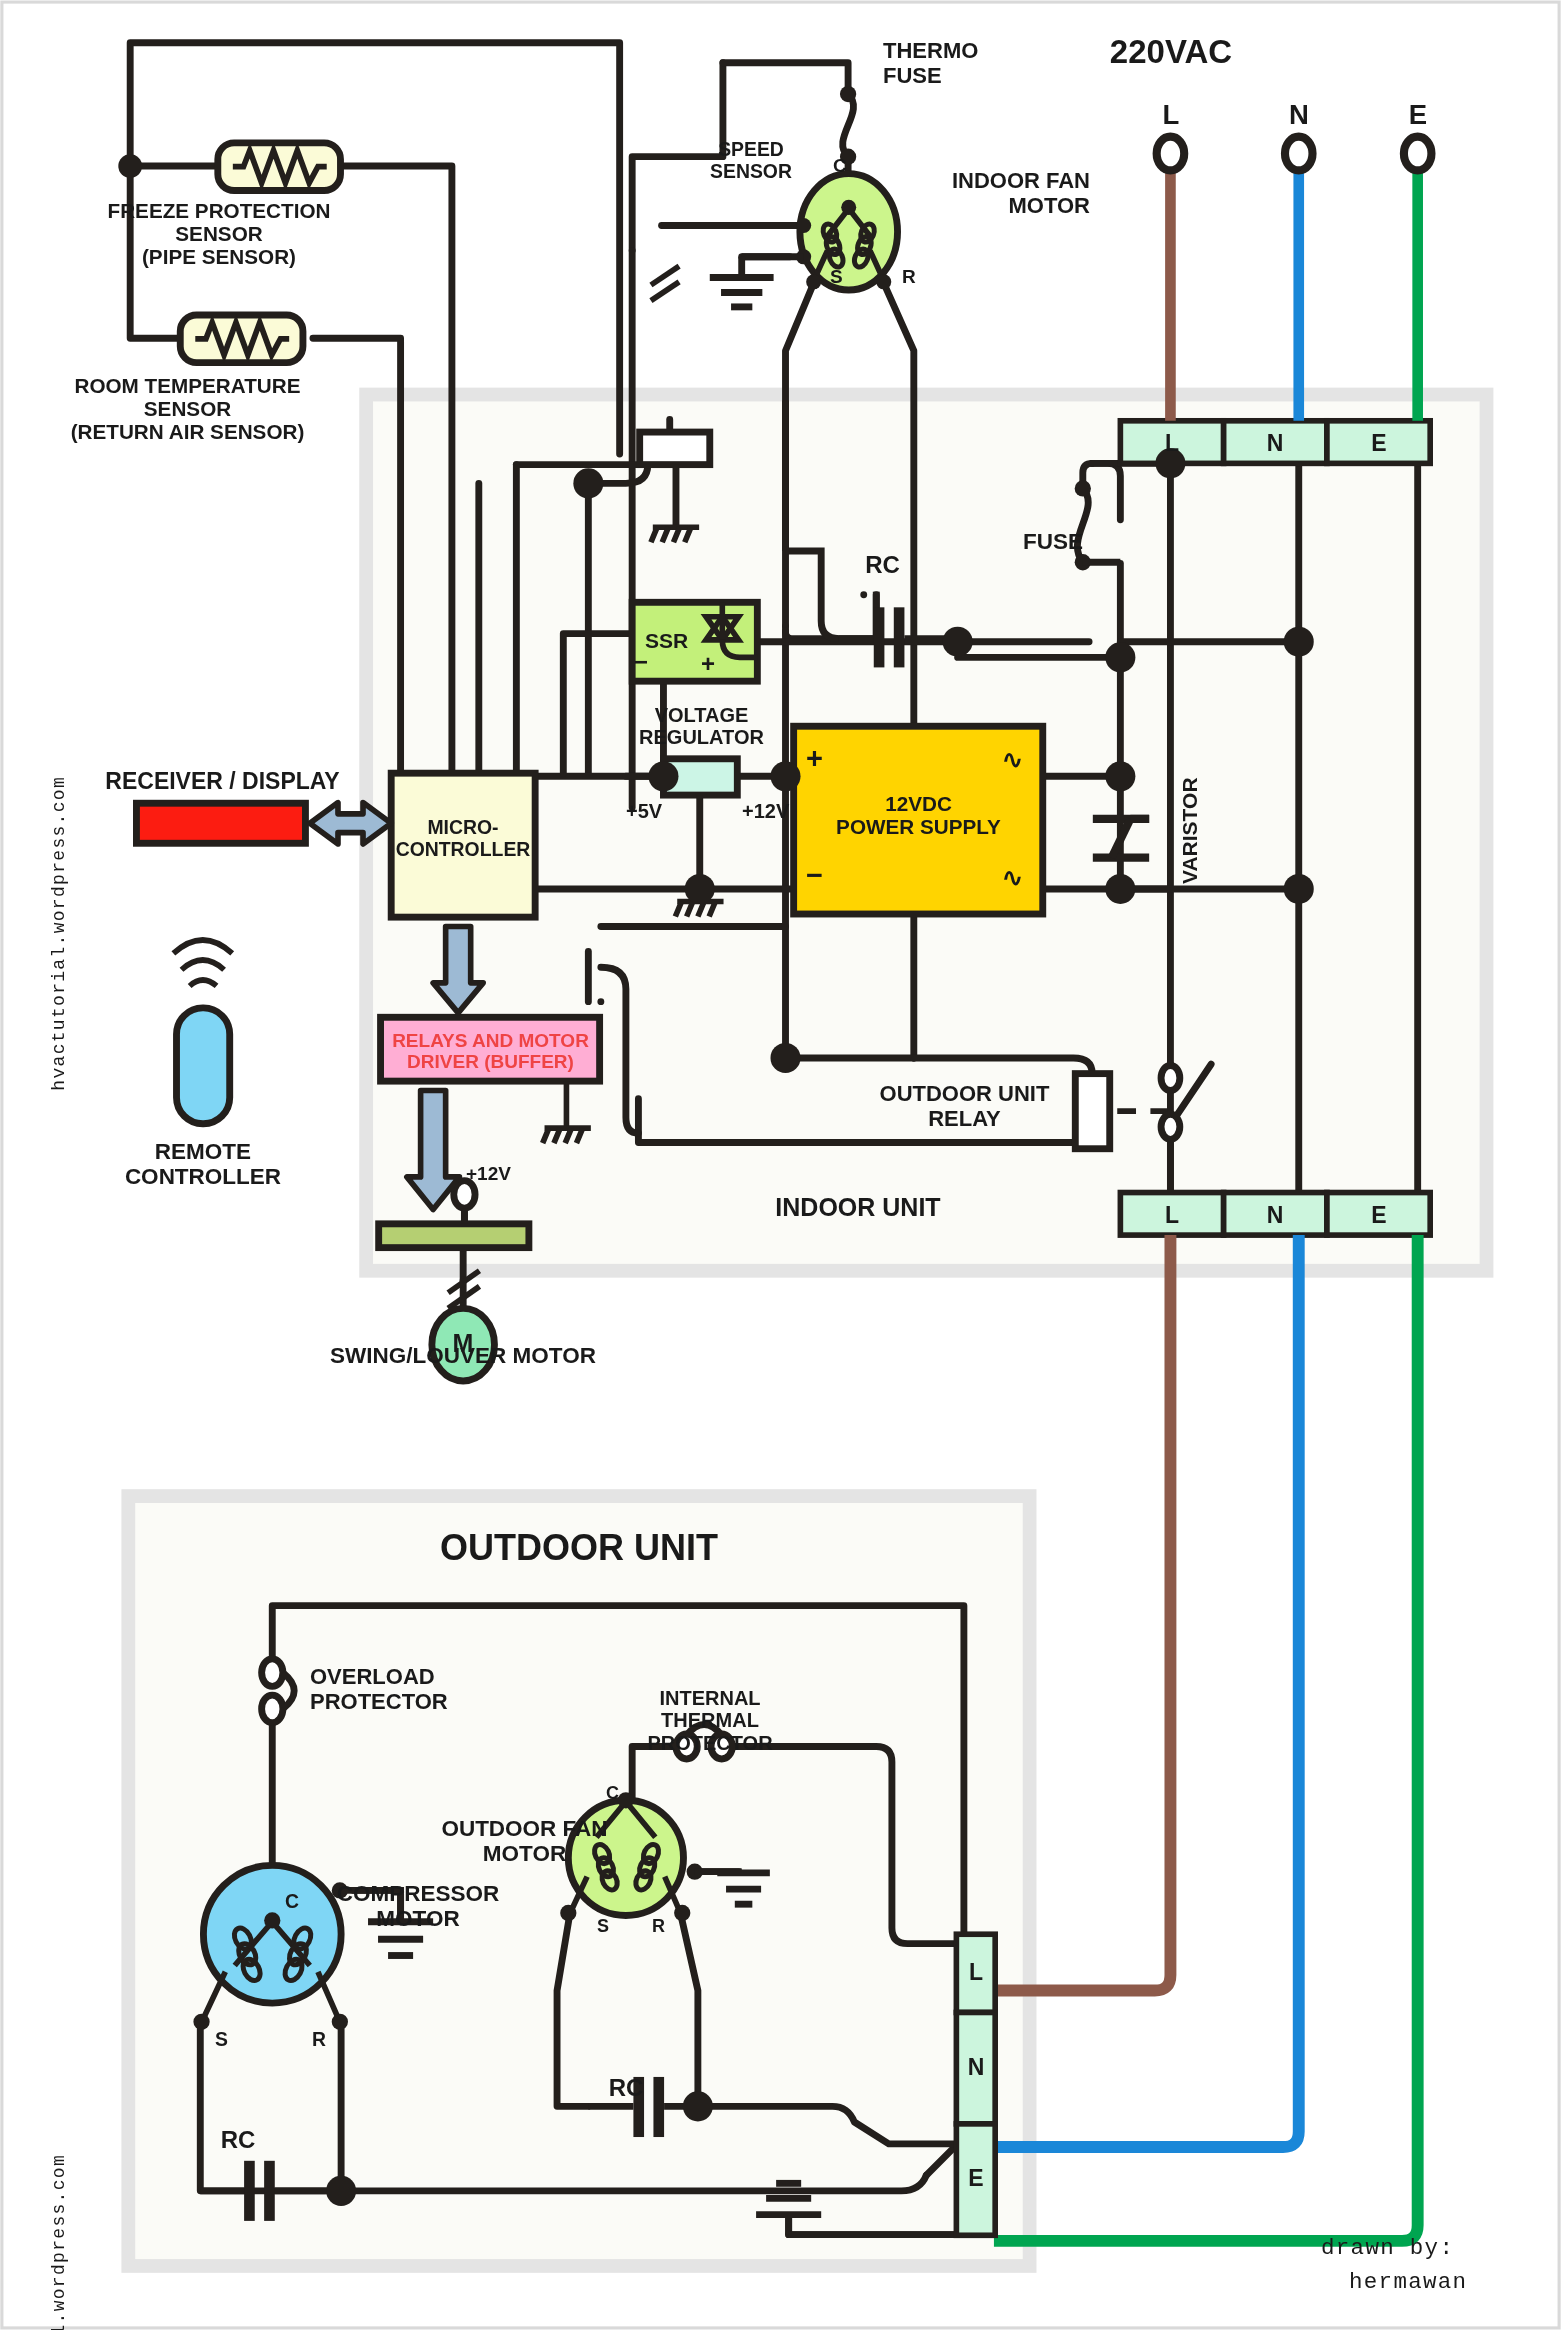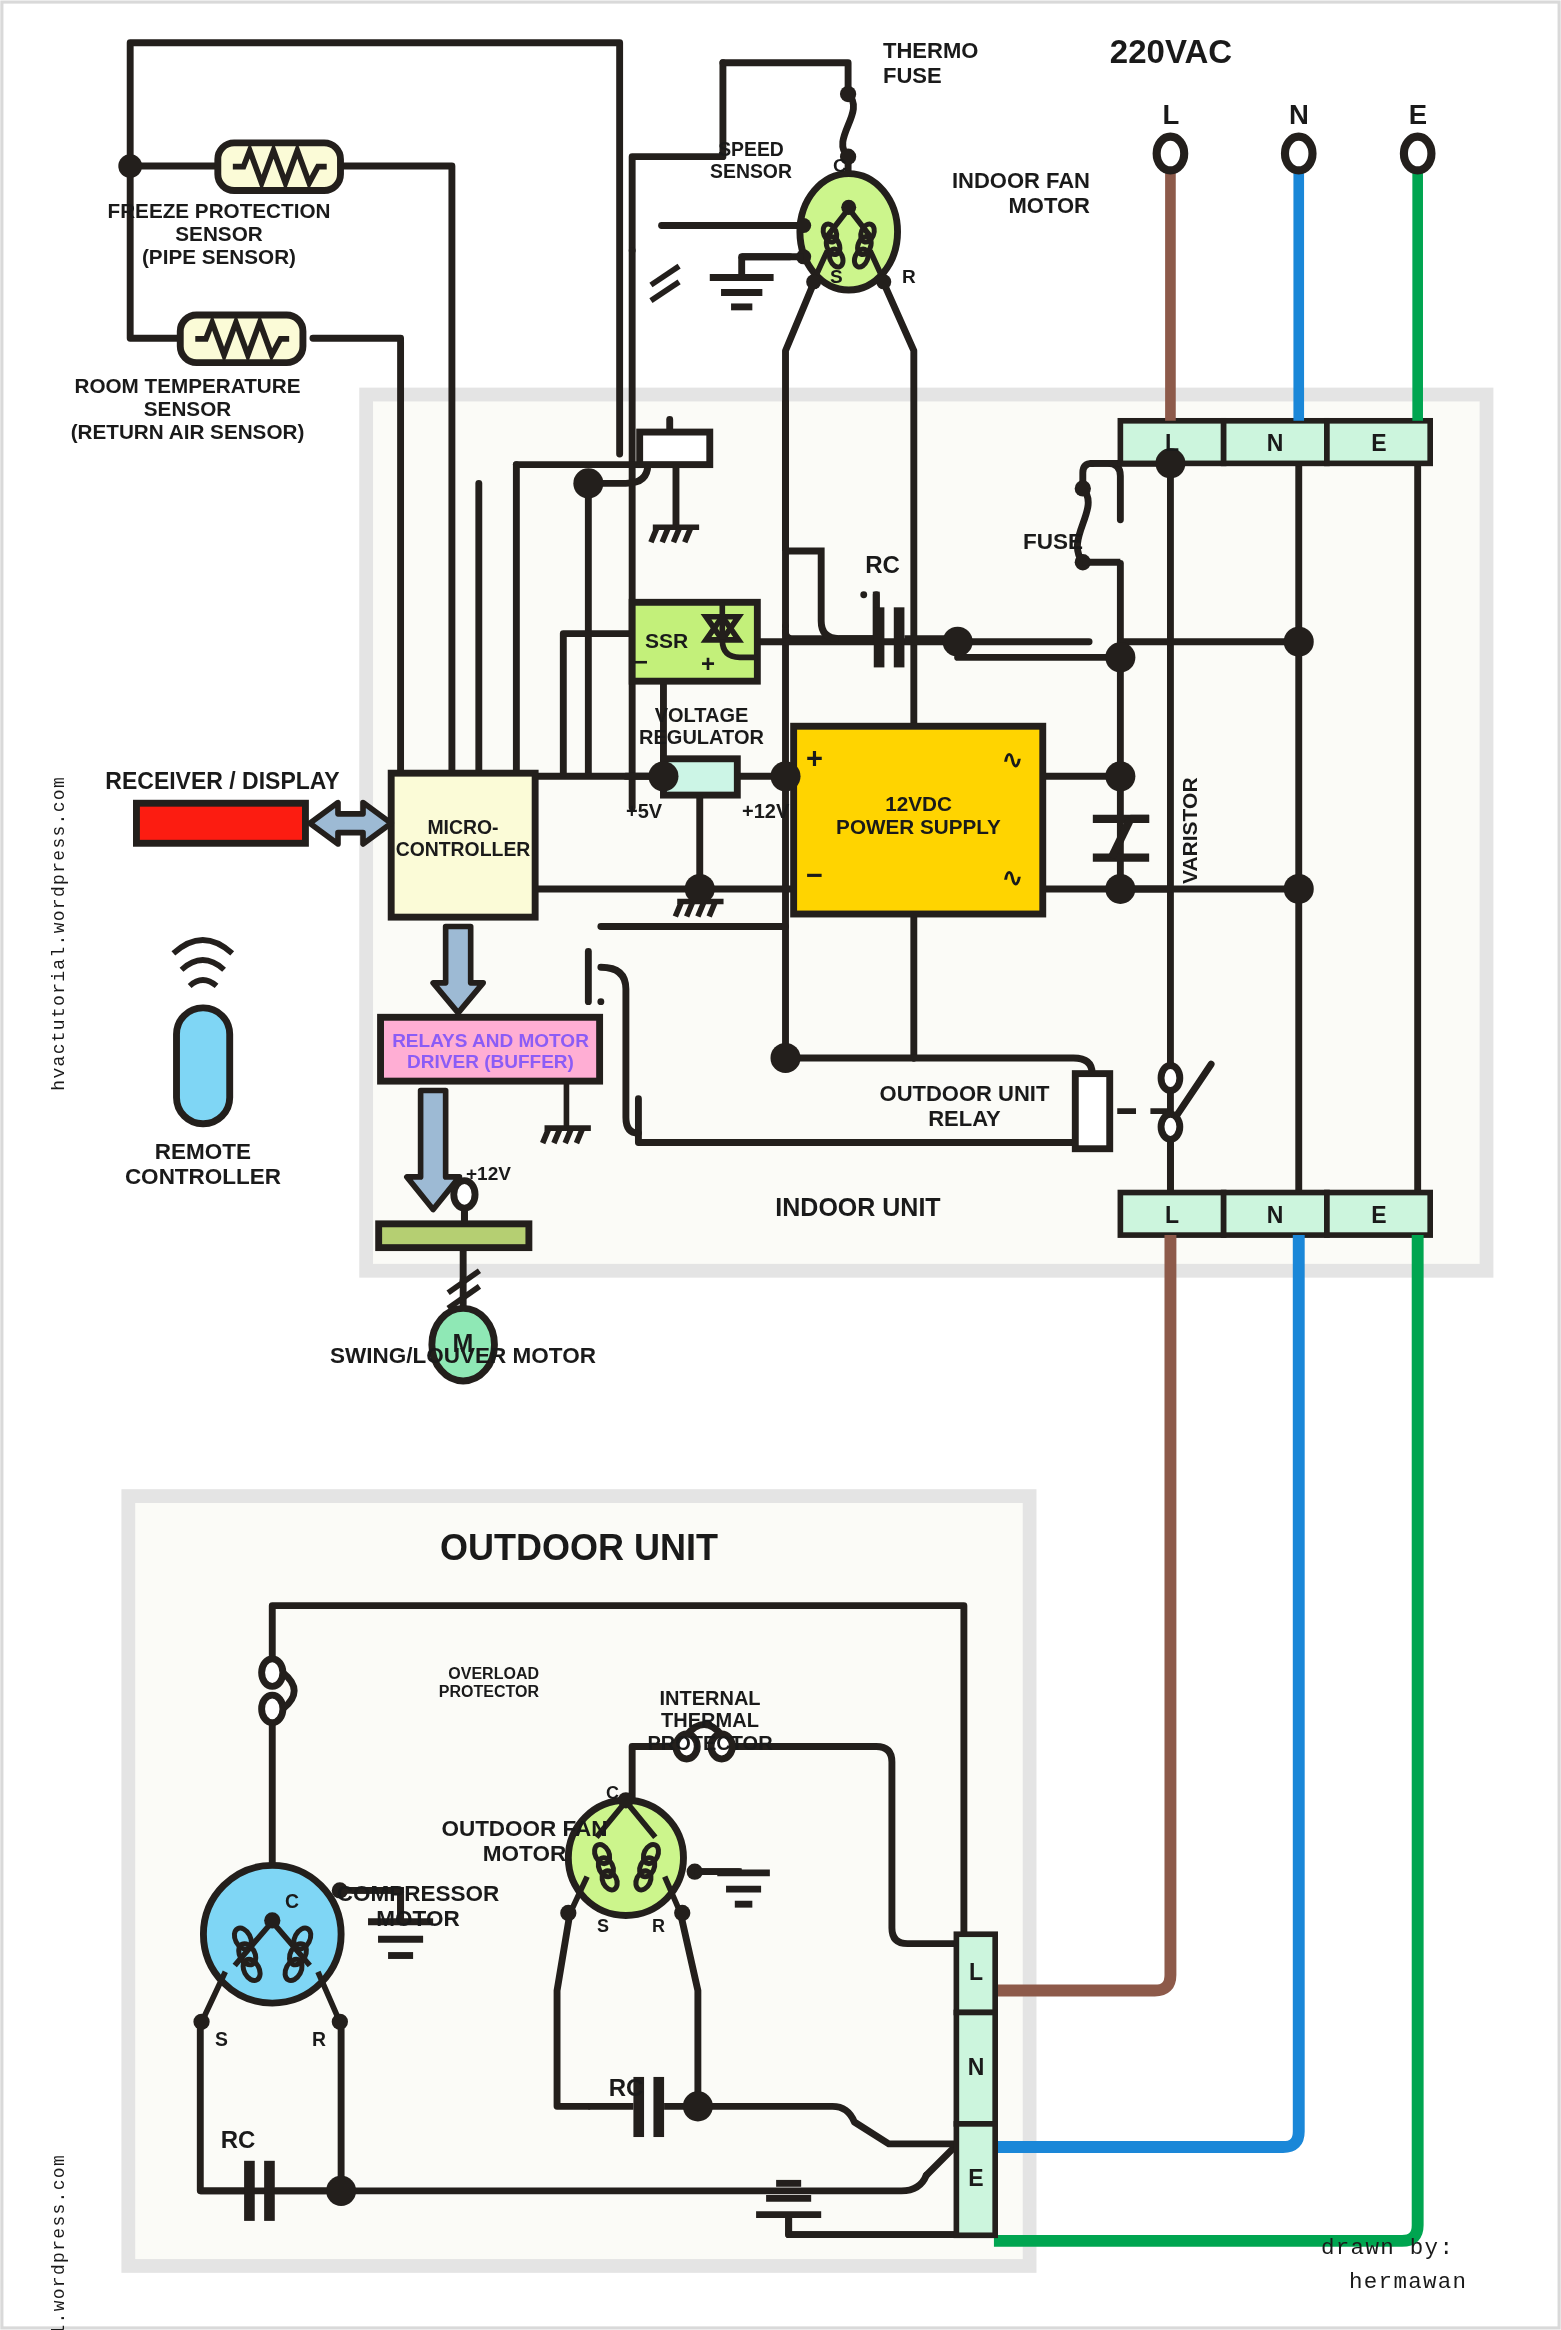--- a/index.html
+++ b/index.html
@@ -456,40 +456,40 @@
 
 <div class="lbl" style="left:794px;top:792px;width:249px;font-size:20.7px;">12VDC
 POWER SUPPLY</div>
 <div class="lbl" style="left:806px;top:742px;font-size:29px;">+</div>
 <div class="lbl" style="left:806px;top:859px;font-size:29px;">−</div>
 <div class="lbl" style="left:1002px;top:745px;font-size:25px;">∿</div>
 <div class="lbl" style="left:1002px;top:863px;font-size:25px;">∿</div>
 
 <div class="lbl vert" style="left:1178px;top:884px;font-size:21px;transform:rotate(-90deg);transform-origin:0 0;">VARISTOR</div>
 
-<div class="lbl" style="left:381px;top:1030px;width:219px;font-size:19px;color:#8b5cf6;">RELAYS AND MOTOR
+<div class="lbl" style="left:381px;top:1030px;width:219px;font-size:19px;color:#ef4444;">RELAYS AND MOTOR
 DRIVER (BUFFER)</div>
 
 <div class="lbl" style="left:858px;top:1082px;width:213px;font-size:22px;">OUTDOOR UNIT
 RELAY</div>
 
 <div class="lbl" style="left:466px;top:1163px;font-size:19px;text-align:left;">+12V</div>
 <div class="lbl" style="left:463px;top:1329px;width:38px;font-size:25px;transform:translateX(-50%);">M</div>
 <div class="lbl" style="left:463px;top:1343px;width:351px;font-size:22.5px;transform:translateX(-50%);">SWING/LOUVER MOTOR</div>
 
 <div class="lbl" style="left:858px;top:1193px;width:351px;font-size:25px;transform:translateX(-50%);">INDOOR UNIT</div>
 
 <div class="lbl" style="left:94px;top:769px;width:257px;font-size:23px;">RECEIVER / DISPLAY</div>
 
 <div class="lbl" style="left:203px;top:1139px;width:275px;font-size:22.5px;transform:translateX(-50%);">REMOTE
 CONTROLLER</div>
 
 <div class="lbl" style="left:579px;top:1528px;width:438px;font-size:36px;transform:translateX(-50%);">OUTDOOR UNIT</div>
 
-<div class="lbl" style="left:326px;top:1665px;width:213px;font-size:16px;text-align:right;">OVERLOAD
+<div class="lbl" style="left:310px;top:1665px;width:213px;font-size:22px;text-align:left;">OVERLOAD
 PROTECTOR</div>
 
 <div class="lbl" style="left:635px;top:1687px;width:150px;font-size:20px;">INTERNAL
 THERMAL
 PROTECTOR</div>
 
 <div class="lbl" style="left:421px;top:1816px;width:207px;font-size:22.5px;">OUTDOOR FAN
 MOTOR</div>
 <div class="lbl" style="left:606px;top:1783px;font-size:18px;">C</div>
 <div class="lbl" style="left:597px;top:1916px;font-size:18px;">S</div>

